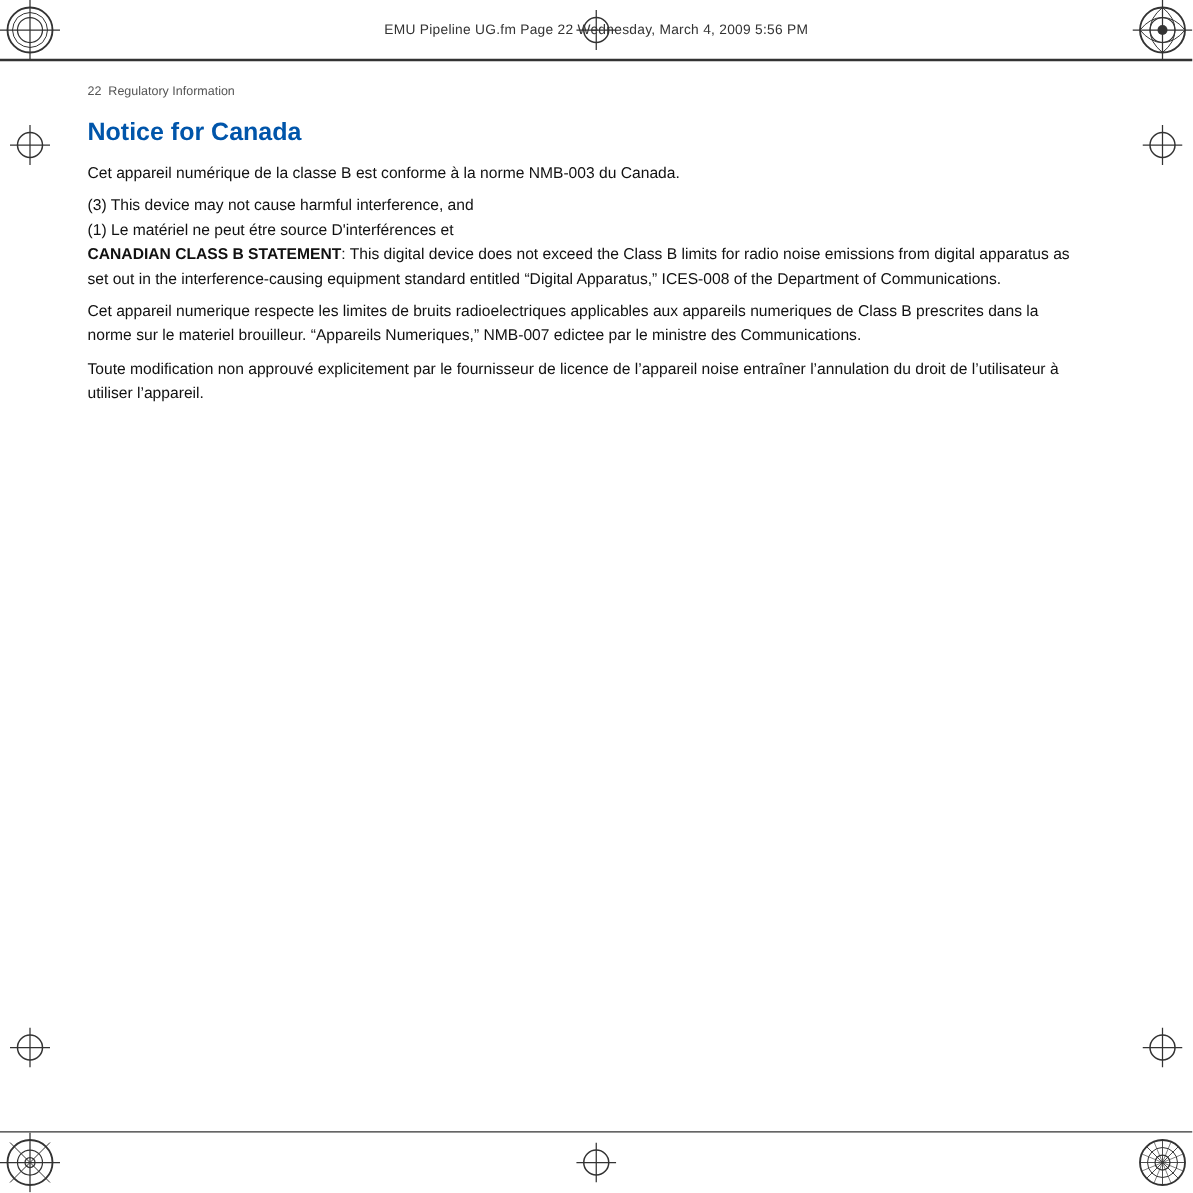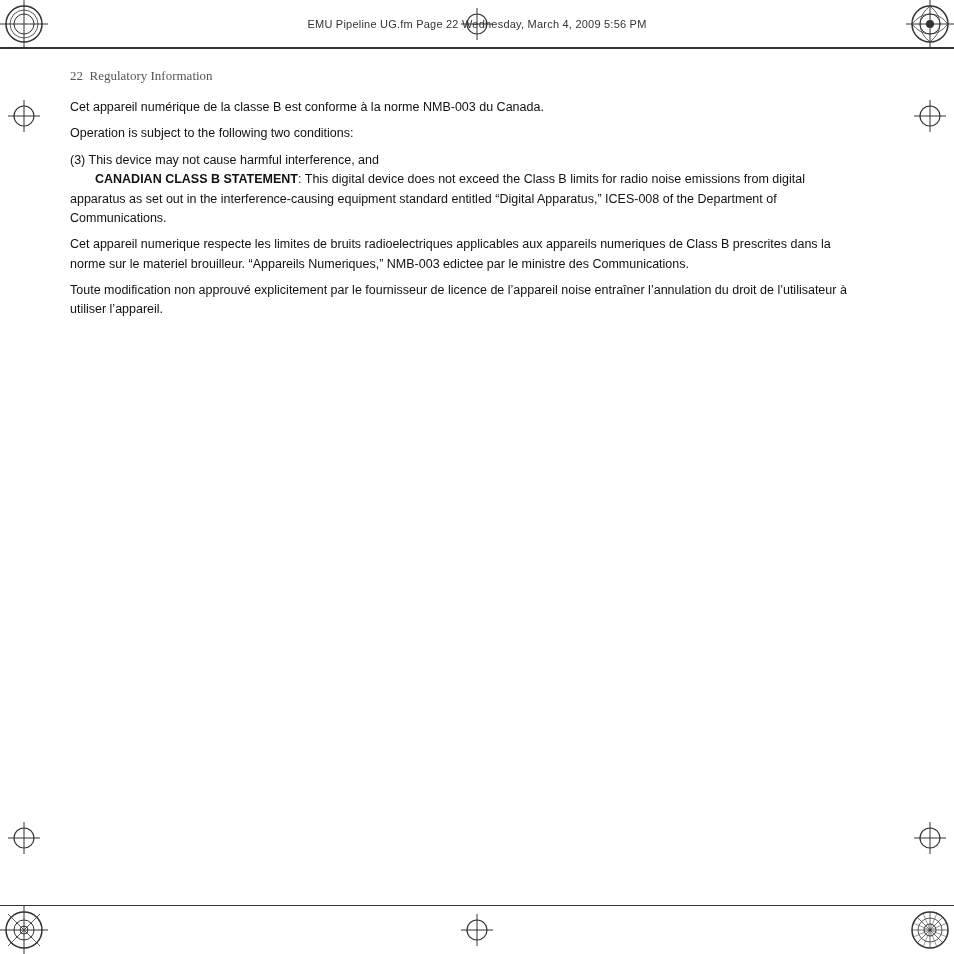--- a/index.html
+++ b/index.html
@@ -75,24 +75,23 @@
     .content {
       position: absolute;
       top: 48px;
       left: 70px;
       right: 70px;
       bottom: 60px;
       padding: 20px 20px 20px 0;
     }
 
     .page-label {
-      font-size: 13px;
+      font-size: 10px;
       color: #555;
       margin-bottom: 14px;
-      font-family: Liberation Serif, serif;
     }
 
     .section-title {
       font-size: 20px;
       font-weight: bold;
       color: #0055aa;
       margin-bottom: 10px;
       line-height: 1.3;
     }
 
@@ -102,21 +101,20 @@
       color: #111;
       margin-bottom: 7px;
     }
 
     .body-text.no-margin {
       margin-bottom: 0;
     }
 
     strong {
       font-weight: bold;
-      margin-left: 25px;
     }
 
     
     .bottom-border {
       position: absolute;
       bottom: 48px;
       left: 0;
       right: 0;
       height: 1px;
       background: #333;
@@ -240,26 +238,27 @@
     <line x1="16" y1="0" x2="16" y2="32" stroke="#333" stroke-width="1"></line>
     <line x1="0" y1="16" x2="32" y2="16" stroke="#333" stroke-width="1"></line>
   </svg>
 </div>
 
 <div class="content">
   <div class="page-label">
     <span>22</span>&nbsp;&nbsp;<span>Regulatory Information</span>
   </div>
 
+  <div class="section-title">Notice for Canada</div>
 
   <p class="body-text">Cet appareil numérique de la classe B est conforme à la norme NMB-003 du Canada.</p>
-  <p class="body-text">Operation is subject to the following two conditions:</p>
   <p class="body-text no-margin">(3) This device may not cause harmful interference, and</p>
+  <p class="body-text no-margin">(1) Le matériel ne peut étre source D'interférences et</p>
   <p class="body-text">
     <strong>CANADIAN CLASS B STATEMENT</strong><span>: </span><span>This digital device does not exceed the Class B limits for radio noise emissions from digital apparatus as set out in the interference-causing equipment standard entitled “Digital Apparatus,” ICES-008 of the Department of Communications.</span>
   </p>
-  <p class="body-text">Cet appareil numerique respecte les limites de bruits radioelectriques applicables aux appareils numeriques de Class B prescrites dans la norme sur le materiel brouilleur. “Appareils Numeriques,” NMB-003 edictee par le ministre des Communications.</p>
+  <p class="body-text">Cet appareil numerique respecte les limites de bruits radioelectriques applicables aux appareils numeriques de Class B prescrites dans la norme sur le materiel brouilleur. “Appareils Numeriques,” NMB-007 edictee par le ministre des Communications.</p>
   <p class="body-text">Toute modification non approuvé explicitement par le fournisseur de licence de l’appareil noise entraîner l’annulation du droit de l’utilisateur à utiliser l’appareil.</p>
 </div>
 
 <div class="bottom-border"></div>
 
 <div class="footer-area"></div>
 
 </body></html>

